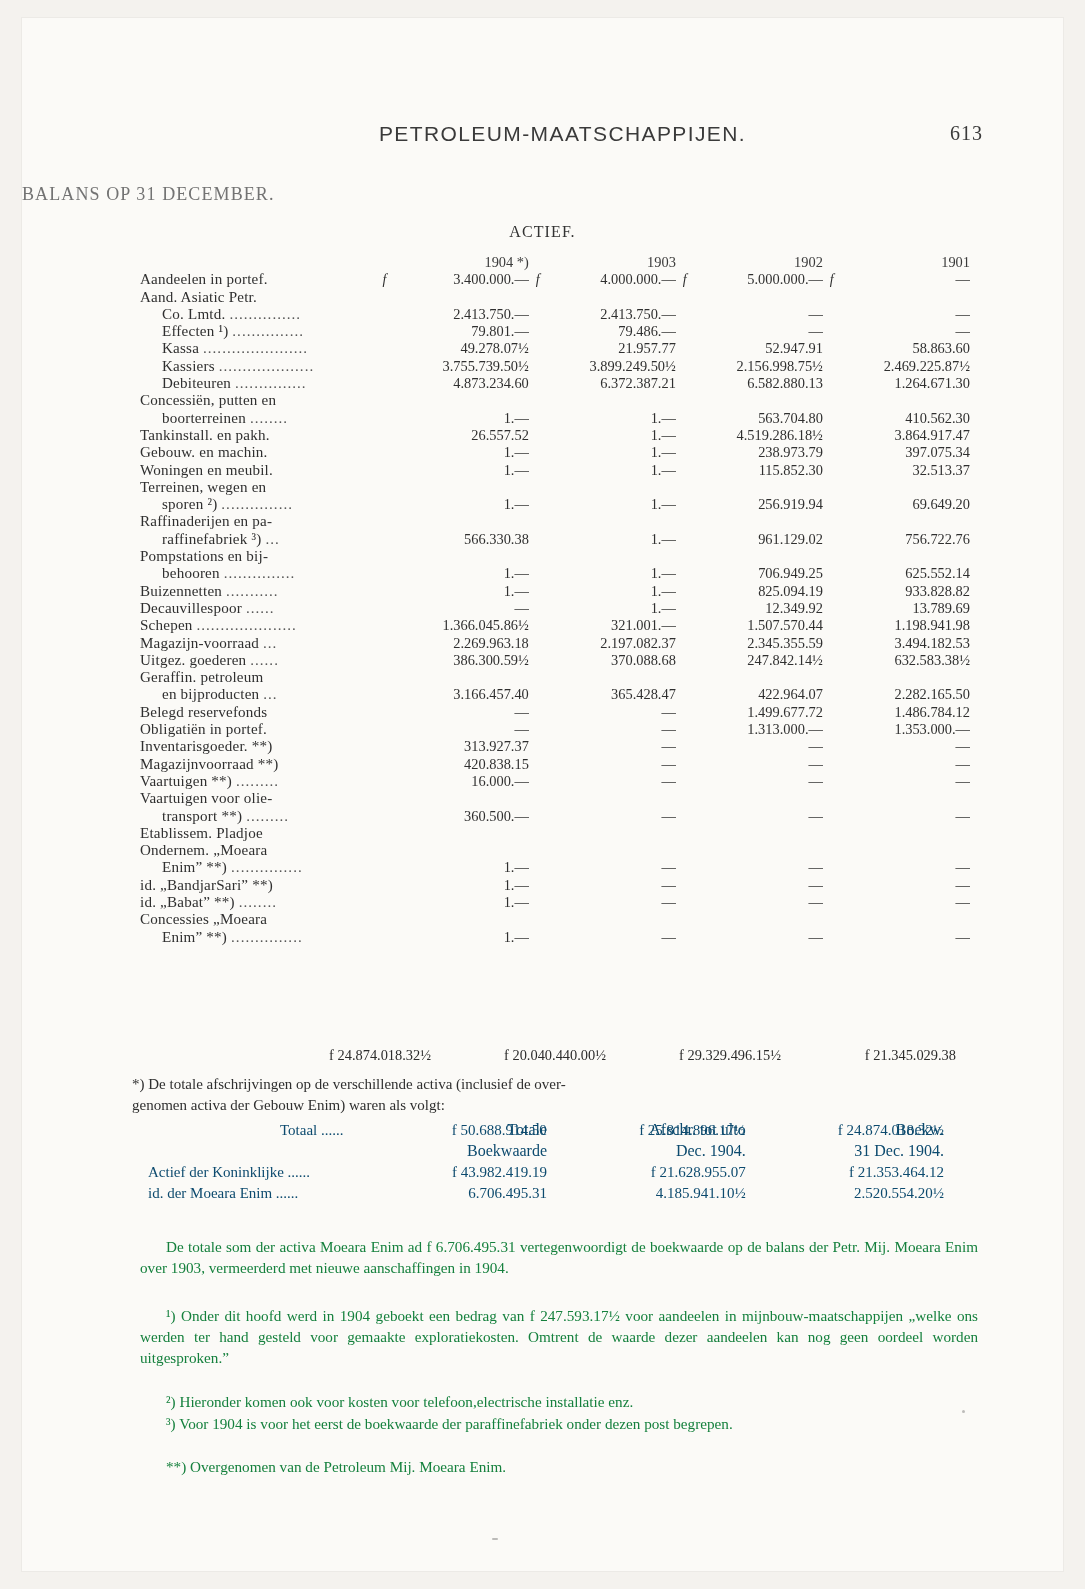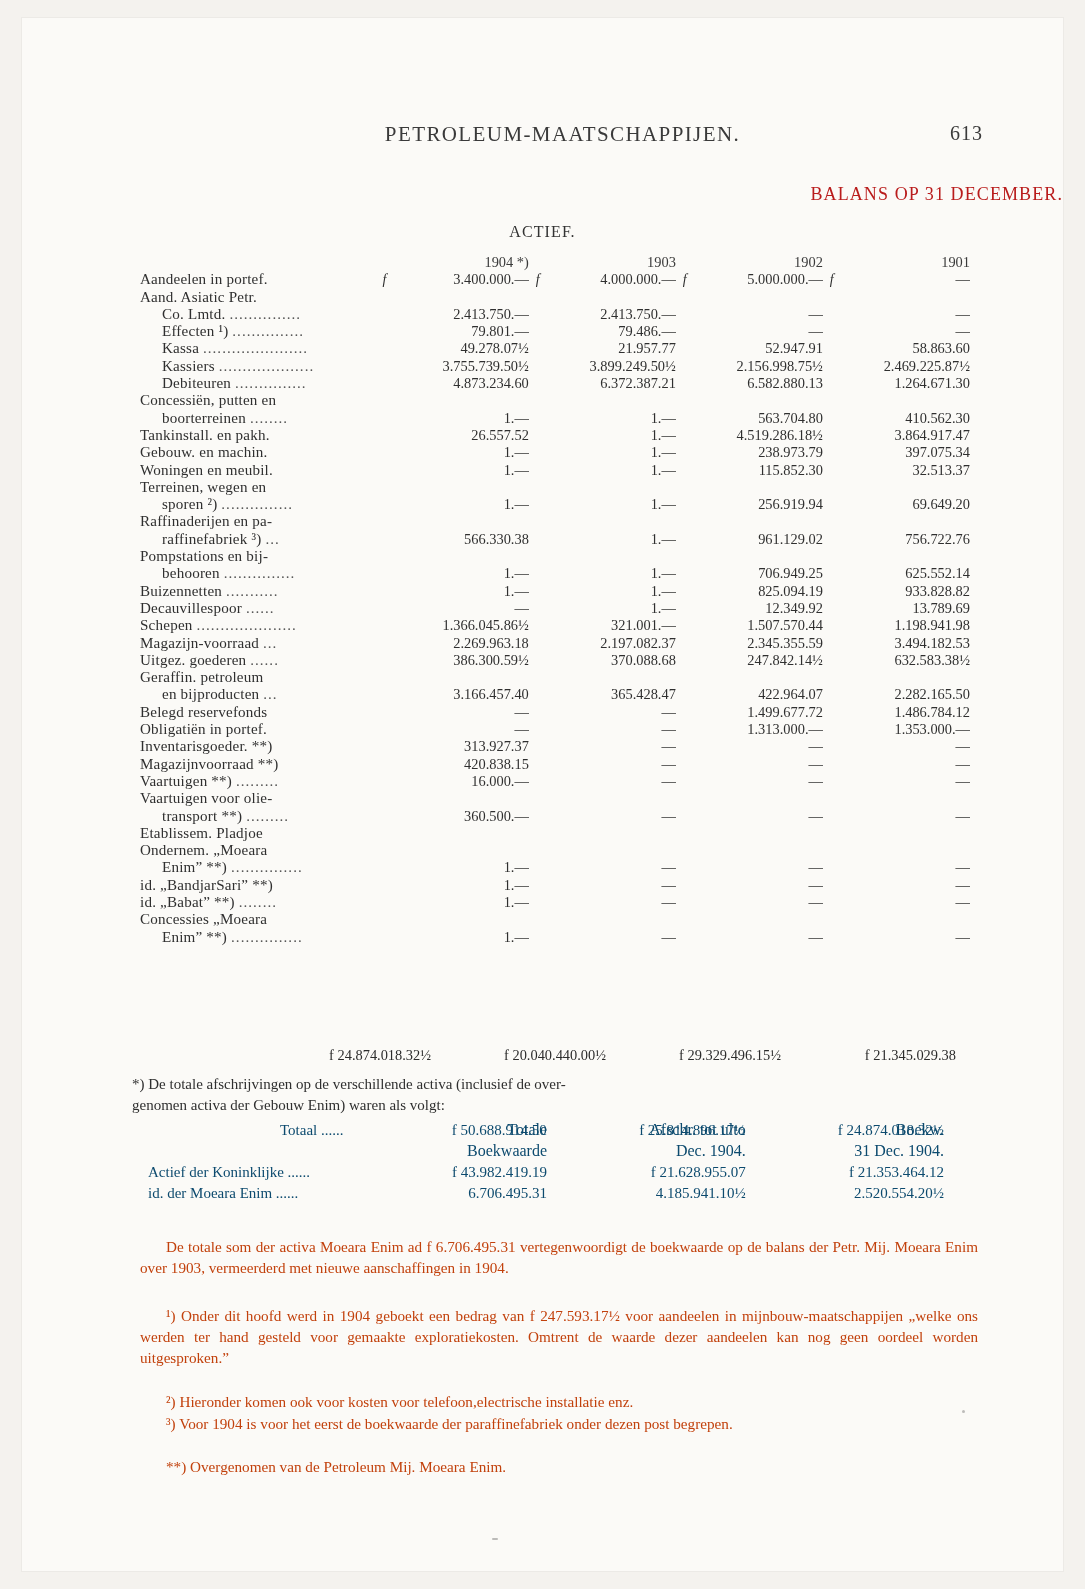--- a/index.html
+++ b/index.html
@@ -38,42 +38,42 @@
   
   .runhead {
     position: absolute;
     left: 0; right: 0;
     top: 104px;
     display: flex;
     align-items: baseline;
     justify-content: center;
   }
   .runhead .title {
-    font-family: Liberation Serif, serif;
+    font-family: Liberation Sans, sans-serif;
     font-size: 21px;
     letter-spacing: 1.4px;
     color: #3a3a3a;
     margin-left: 40px;
   }
   .runhead .pageno {
     position: absolute;
     right: 80px;
     top: 0;
     font-size: 20px;
     letter-spacing: 1px;
     color: #3a3a3a;
   }
   .balans {
     position: absolute;
     top: 166px;
     left: 0; right: 0;
-    text-align: right;
+    text-align: left;
     font-size: 18px;
     letter-spacing: 1.1px;
-    color: #b91c1c;
+    color: #737373;
   }
   .actief {
     position: absolute;
     top: 205px;
     left: 0; right: 0;
     text-align: center;
     font-size: 16px;
     letter-spacing: 1.1px;
     color: #333;
   }
@@ -184,21 +184,21 @@
     width: 830px;
     font-size: 15px;
   }
   .bodytext {
     position: absolute;
     left: 118px;
     width: 838px;
     font-size: 15.2px;
     line-height: 21.2px;
     text-align: justify;
-    color: #c2410c;
+    color: #15803d;
   }
   .bodytext p { margin: 0; }
   .hang { text-indent: 26px; }
   .speck {
     position: absolute;
     width: 3px; height: 3px;
     background: rgba(0,0,0,0.25);
     border-radius: 50%;
   }
 </style>

